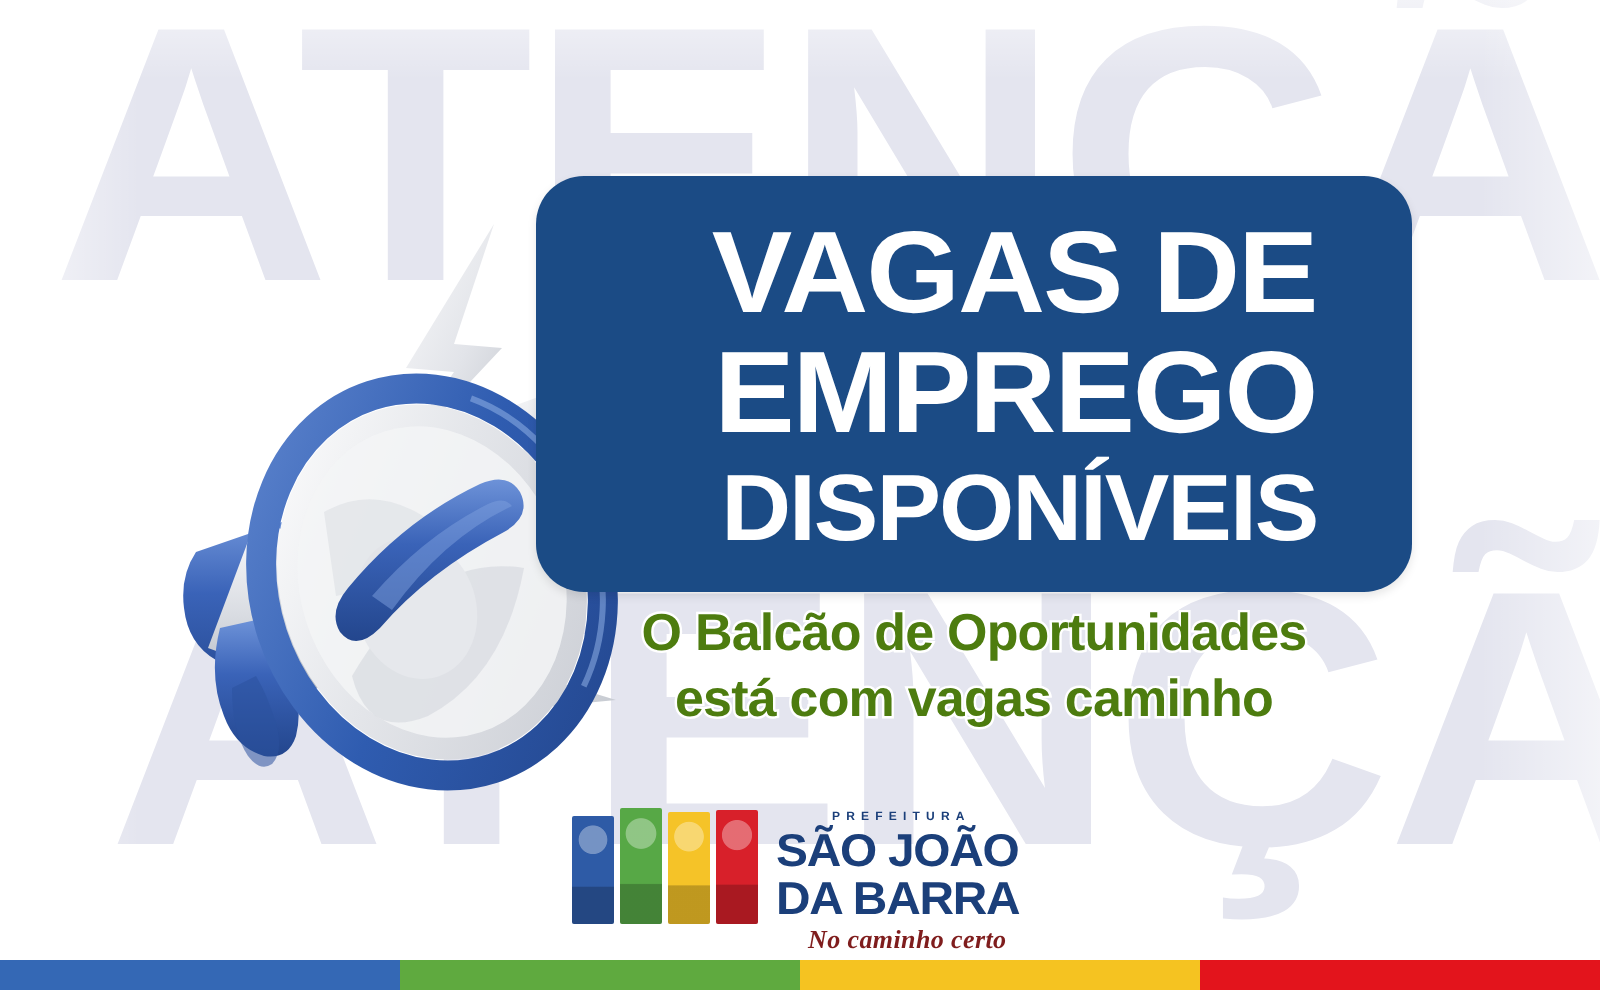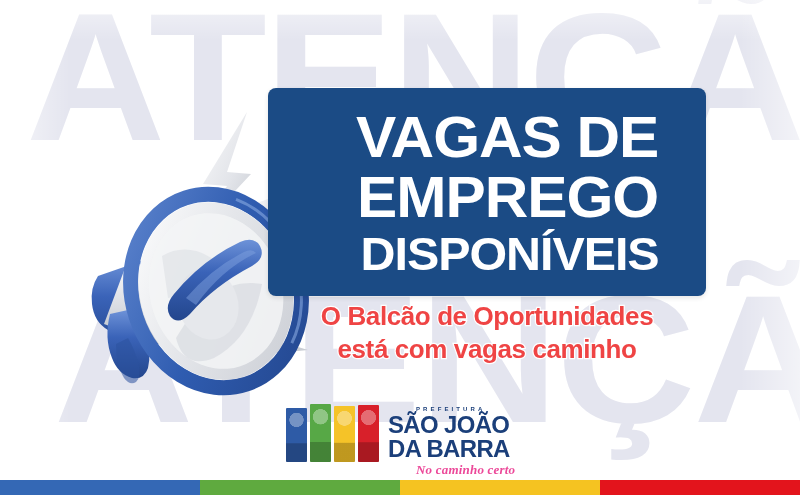--- a/index.html
+++ b/index.html
@@ -62,21 +62,21 @@
   .megaphone svg { display: block; width: 100%; height: 100%; }
 
   
   .blue-panel {
     position: absolute;
     left: 268px;
     top: 88px;
     width: 438px;
     height: 208px;
     background: #1b4b85;
-    border-radius: 8px;
+    border-radius: 24px;
     box-shadow: 0 2px 5px rgba(0,0,0,0.10);
   }
   .headline {
     position: absolute;
     left: 0;
     right: 0;
     text-align: right;
     padding-right: 46px;
     color: #ffffff;
     font-weight: 700;
@@ -89,21 +89,21 @@
   .hl-2 { top: 80px;  font-size: 58px; transform: scaleX(1.04); transform-origin: right top; }
   .hl-3 { top: 142px; font-size: 47px; transform: scaleX(1.03); transform-origin: right top; }
 
   
   .subtitle {
     position: absolute;
     left: 268px;
     top: 300px;
     width: 438px;
     text-align: center;
-    color: #ef4444;
+    color: #4d7c0f;
     font-weight: 700;
     font-size: 26px;
     line-height: 1.28;
     letter-spacing: -0.4px;
     -webkit-text-stroke: 2.4px #ffffff;
     paint-order: stroke fill;
     text-shadow:
       0 0 0 #ffffff;
   }
   .subtitle span { display: block; }
@@ -170,23 +170,23 @@
     transform: scaleX(1.04);
     transform-origin: left top;
   }
   .logo-l2 { margin-top: 1px; }
   .logo-slogan {
     margin-top: 2px;
     font-family: "Liberation Serif", serif;
     font-style: italic;
     font-weight: 700;
     font-size: 13px;
-    color: #ec4899;
+    color: #7f1d1d;
     letter-spacing: 0.2px;
-    margin-left: 28px;
+    margin-left: 16px;
   }
 
   
   .bottom-bar {
     position: absolute;
     left: 0;
     bottom: 0;
     width: 800px;
     height: 15px;
     display: flex;

